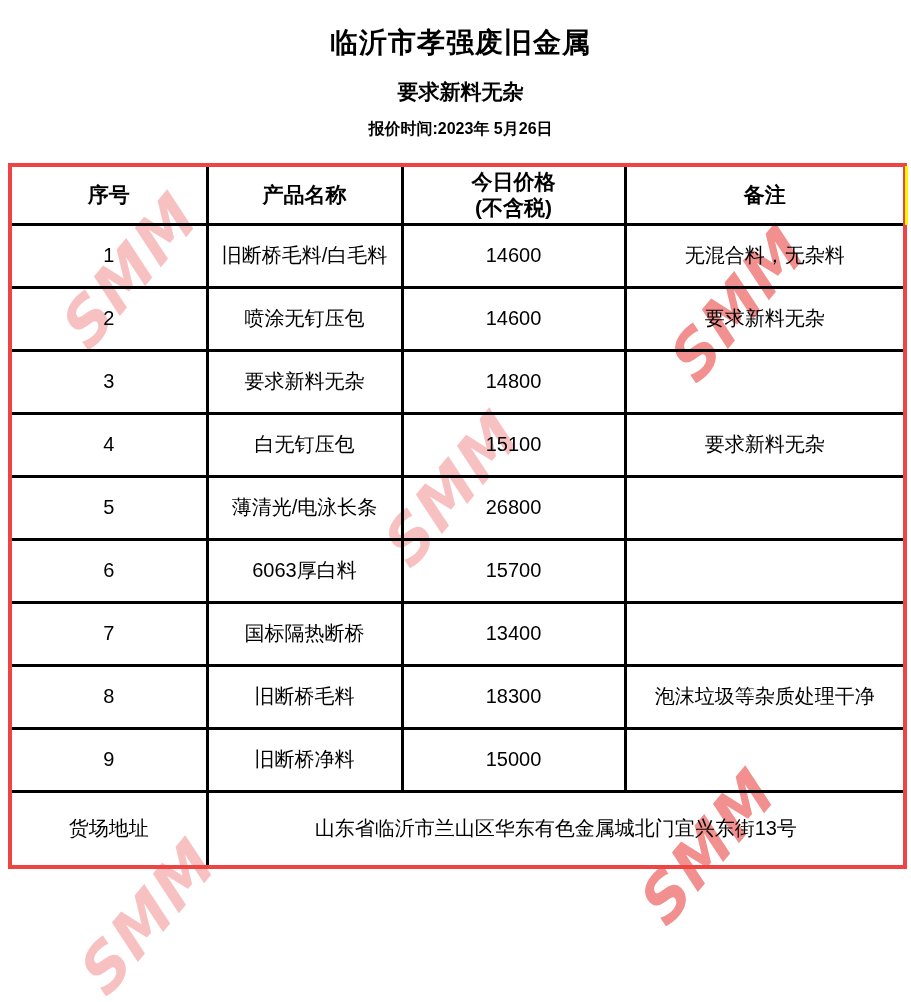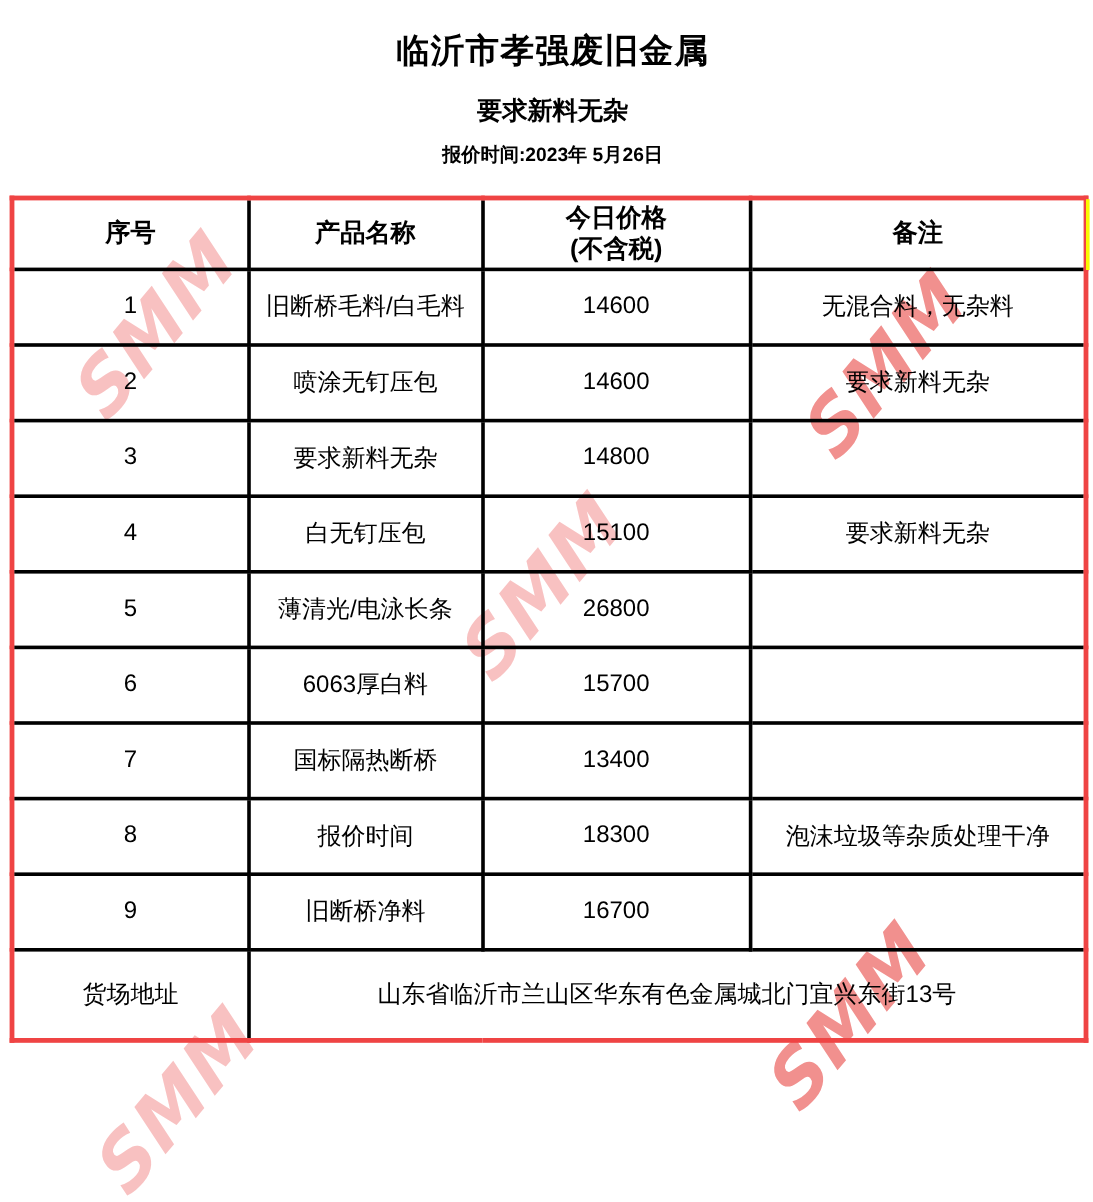--- a/index.html
+++ b/index.html
@@ -126,28 +126,28 @@
     <td class="cell-note"></td>
   </tr>
       <tr class="data-row">
     <td class="cell-no">7</td>
     <td class="cell-product">国标隔热断桥</td>
     <td class="cell-price">13400</td>
     <td class="cell-note"></td>
   </tr>
       <tr class="data-row">
     <td class="cell-no">8</td>
-    <td class="cell-product">报价时间</td>
+    <td class="cell-product">旧断桥毛料</td>
     <td class="cell-price">18300</td>
     <td class="cell-note">泡沫垃圾等杂质处理干净</td>
   </tr>
       <tr class="data-row">
     <td class="cell-no">9</td>
     <td class="cell-product">旧断桥净料</td>
-    <td class="cell-price">16700</td>
+    <td class="cell-price">15000</td>
     <td class="cell-note"></td>
   </tr>
     </tbody>
   <tbody>
     <tr class="footer-row">
       <td class="footer-label">货场地址</td>
       <td class="footer-value" colspan="3">
         <span>山东省临沂市兰山区华东有色金属城北门宜兴东街13号</span>
       </td>
     </tr>

